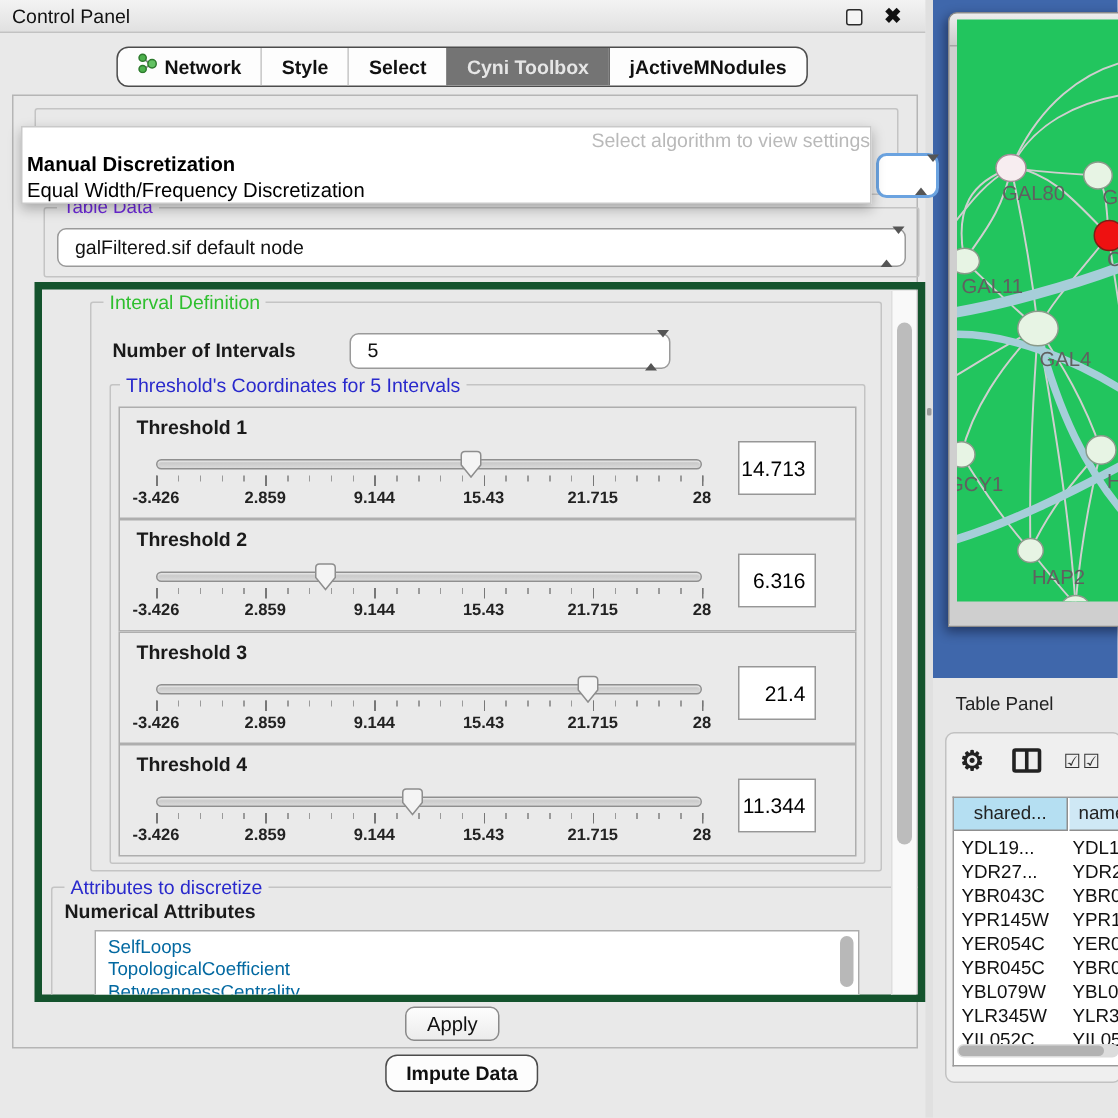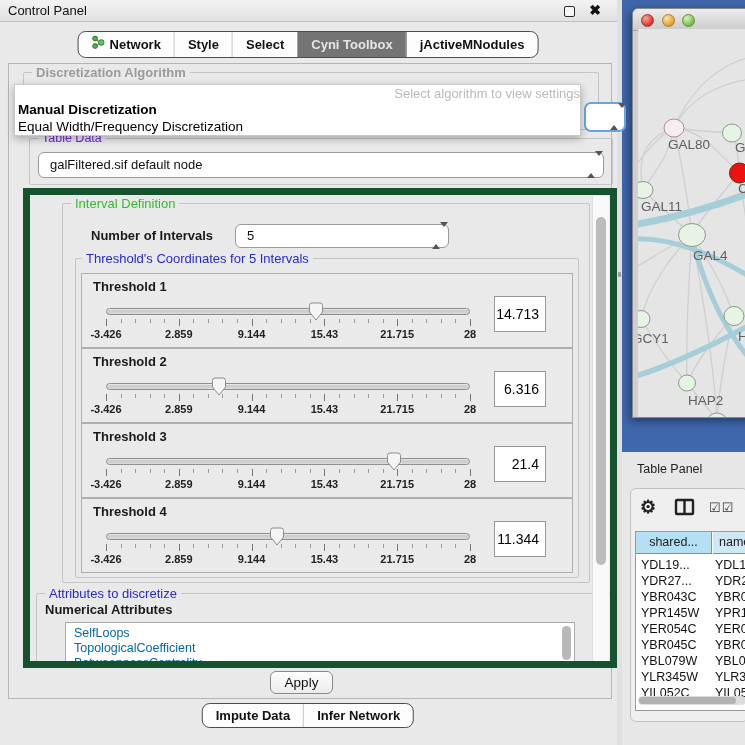--- a/index.html
+++ b/index.html
@@ -55,29 +55,29 @@
   .spinners { position:absolute; right:8px; top:50%; transform:translateY(-50%); width:8px; }
   .spin-up { width:0; height:0; border-left:4px solid transparent; border-right:4px solid transparent;
     border-bottom:5px solid #555; margin-bottom:2.5px; }
   .spin-down { width:0; height:0; border-left:4px solid transparent; border-right:4px solid transparent;
     border-top:5px solid #555; }
   #tabledata-combo { left:8px; top:13px; width:566px; height:26px; }
   #tabledata-combo .combo-text { line-height:24px; }
 
   
   .scroll-panel { position:absolute; left:14px; top:124px; width:594px; height:480px;
-    border:7px solid #14532d; overflow:hidden; }
+    border:5px solid #14532d; overflow:hidden; }
   .vscrollbar { position:absolute; right:1px; top:1px; width:17px; height:476px;
     background:#f9f9f9; border-left:1px solid #dedede; }
   .vscroll-thumb { position:absolute; left:3px; top:21px; width:10px; height:348px;
     background:#bcbcbc; border-radius:6px; }
 
   #interval-group { left:32px; top:8px; width:528px; height:380px; }
   #interval-group > .legend { color:#2ebf2e; }
-  .noi-label { position:absolute; left:14px; top:24px; font-size:13px; font-weight:bold;margin-left:14px; }
+  .noi-label { position:absolute; left:14px; top:24px; font-size:13px; font-weight:bold; }
   #noi-combo { left:172px; top:20px; width:214px; height:24px; }
   #noi-combo .combo-text { line-height:22px; }
 
   #thr-group { left:12px; top:54px; width:504px; height:320px; }
   #thr-group > .legend { color:#2929cc; left:6px; }
 
   .thr-panel { position:absolute; left:5px; width:492px; height:75px;
     border:1px solid #aeaeae; background:#eaeaea; }
   .thr-title { position:absolute; left:11px; top:5px; font-size:13px; font-weight:bold; }
   .slider-area { position:absolute; left:24px; top:34px; width:364px; height:38px; }
@@ -127,22 +127,22 @@
     border:1px solid #8a8a8a; border-right:none; overflow:hidden; }
   .win-titlebar { position:absolute; left:0; top:0; width:100%; height:22px;
     background:linear-gradient(#ededed,#cbcbcb); border-bottom:1px solid #a5a5a5; }
   .tl-btn { position:absolute; top:4.5px; width:13px; height:13px; border-radius:50%; }
   .tl-red { left:8px; background:radial-gradient(circle at 35% 30%, #f8a9a0, #e0423a 60%, #b02a24);
     border:1px solid #993831; }
   .tl-yellow { left:29px; background:radial-gradient(circle at 35% 30%, #fce4a8, #e8a93c 60%, #c07d1e);
     border:1px solid #b08028; }
   .tl-green { left:49px; background:radial-gradient(circle at 35% 30%, #d8f0c2, #86c454 60%, #5a9430);
     border:1px solid #5f9438; }
-  .win-canvas { position:absolute; left:5px; top:20px; width:108px; height:388px;
-    background:#e5e5e5; overflow:hidden; }
+  .win-canvas { position:absolute; left:5px; top:4px; width:108px; height:388px;
+    background:#22c55e; overflow:hidden; }
 
   .tp-region { position:absolute; left:0; top:452px; width:123px; height:293px; background:#e7e7e7; }
   .tp-title { position:absolute; left:15px; top:10px; font-size:12.5px; color:#222; }
   .tp-inner { position:absolute; left:8px; top:36px; width:118px; height:234px;
     background:#efefef; border:1px solid #c2c2c2; border-radius:6px; }
   .tp-toolbar { position:absolute; left:0; top:0; width:100%; height:40px; }
   .gear-btn { position:absolute; left:9px; top:7px; font-size:18px; color:#222; font-weight:bold; }
   .col-btn { position:absolute; left:43px; top:9px; }
   .check-btns { position:absolute; left:78px; top:11px; font-size:13px; color:#333; letter-spacing:1px; }
   .tp-table { position:absolute; left:4px; top:42px; width:114px; height:180px;
@@ -197,21 +197,20 @@
         <span>Cyni Toolbox</span>
       </div>
     <div class="tab">
         <span>jActiveMNodules</span>
       </div>
   </div>
 
   <div class="outer-panel">
 
     <div class="group" id="discre-group">
-      <span class="legend">Discretization Algorithm</span>
       <div class="combo-sliver">
         <span class="spinners"><span class="spin-up"></span><span class="spin-down"></span></span>
       </div>
     </div>
 
     <div class="group" id="tabledata-group">
       <span class="legend">Table Data</span>
       <div class="combo" id="tabledata-combo">
         <span class="combo-text">galFiltered.sif default node</span>
         <span class="spinners"><span class="spin-up"></span><span class="spin-down"></span></span>
@@ -346,23 +345,20 @@
     <div class="popup-hint">Select algorithm to view settings</div>
     <div class="popup-opt1">Manual Discretization</div>
     <div class="popup-opt2">Equal Width/Frequency Discretization</div>
   </div>
 
   <div class="apply-btn">Apply</div>
 
   <div class="bottom-tabbar">
     <div class="tab">
         <span>Impute Data</span>
-      </div>
-    <div class="tab">
-        <span>Infer Network</span>
       </div>
   </div>
 </div>
 
 <div id="divider">
     <div class="grip"></div>
   </div>
 
 <div id="right-side">
   <div class="desktop">

